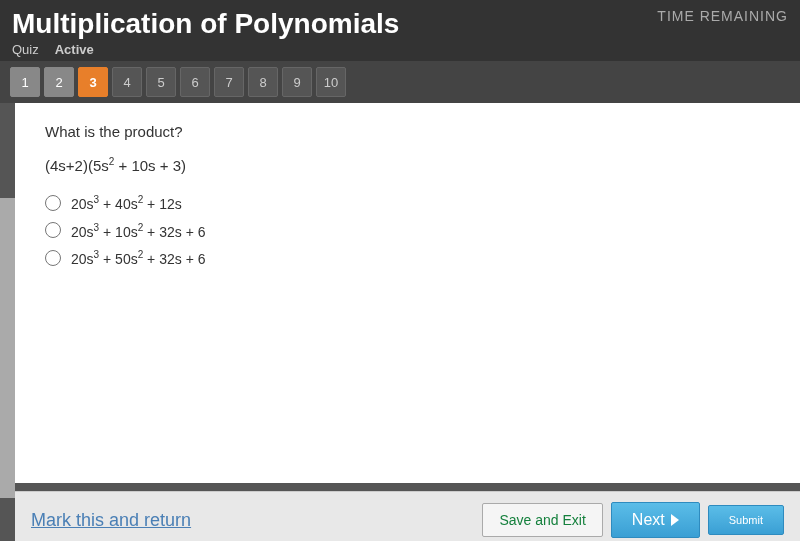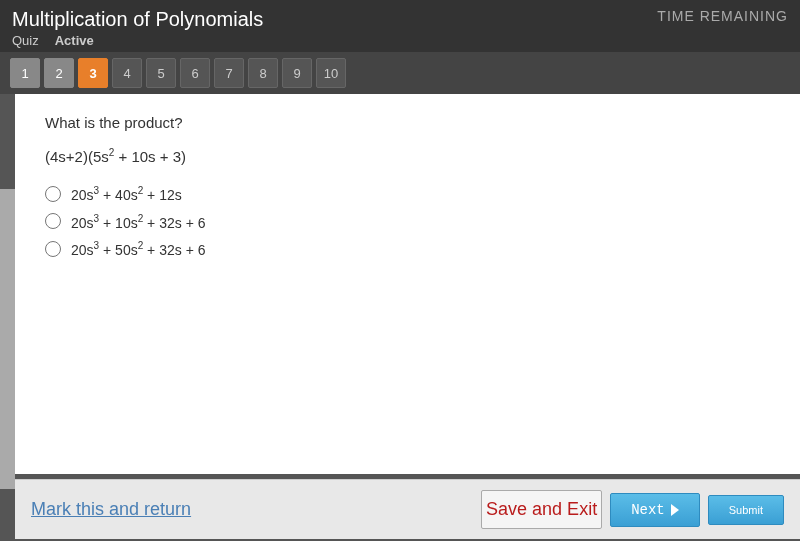--- a/index.html
+++ b/index.html
@@ -12,22 +12,22 @@
     }
 
     
     .header {
       background: #333;
       padding: 8px 12px 4px 12px;
       position: relative;
     }
     .header-title {
       color: #fff;
-      font-size: 20px;
-      font-weight: normal;
+      font-size: 28px;
+      font-weight: bold;
     }
     .header-subtitle {
       display: flex;
       align-items: flex-end;
       gap: 16px;
       margin-top: 2px;
     }
     .header-subtitle span {
       color: #ccc;
       font-size: 13px;
@@ -164,40 +164,39 @@
 
     .footer-right {
       display: flex;
       gap: 8px;
       align-items: center;
     }
 
     .btn-save-exit {
       background: #f5f5f5;
       border: 1px solid #aaa;
-      color: #b91c1c;
-      font-size: 18px;
-      padding: 8px 4px;
+      color: #15803d;
+      font-size: 14px;
+      padding: 8px 16px;
       cursor: pointer;
       border-radius: 2px;
     }
 
     .btn-next {
       background: linear-gradient(to bottom, #5bbde8, #3a9fd4);
       border: 1px solid #2e8bbf;
       color: #fff;
-      font-size: 14px;
+      font-size: 16px;
       padding: 8px 20px;
       cursor: pointer;
       border-radius: 2px;
       position: relative;
       display: flex;
       align-items: center;
       gap: 6px;
-      font-family: Liberation Mono, monospace;
     }
 
     .btn-next::after {
       content: '';
       display: inline-block;
       width: 0;
       height: 0;
       border-top: 6px solid transparent;
       border-bottom: 6px solid transparent;
       border-left: 8px solid #fff;

